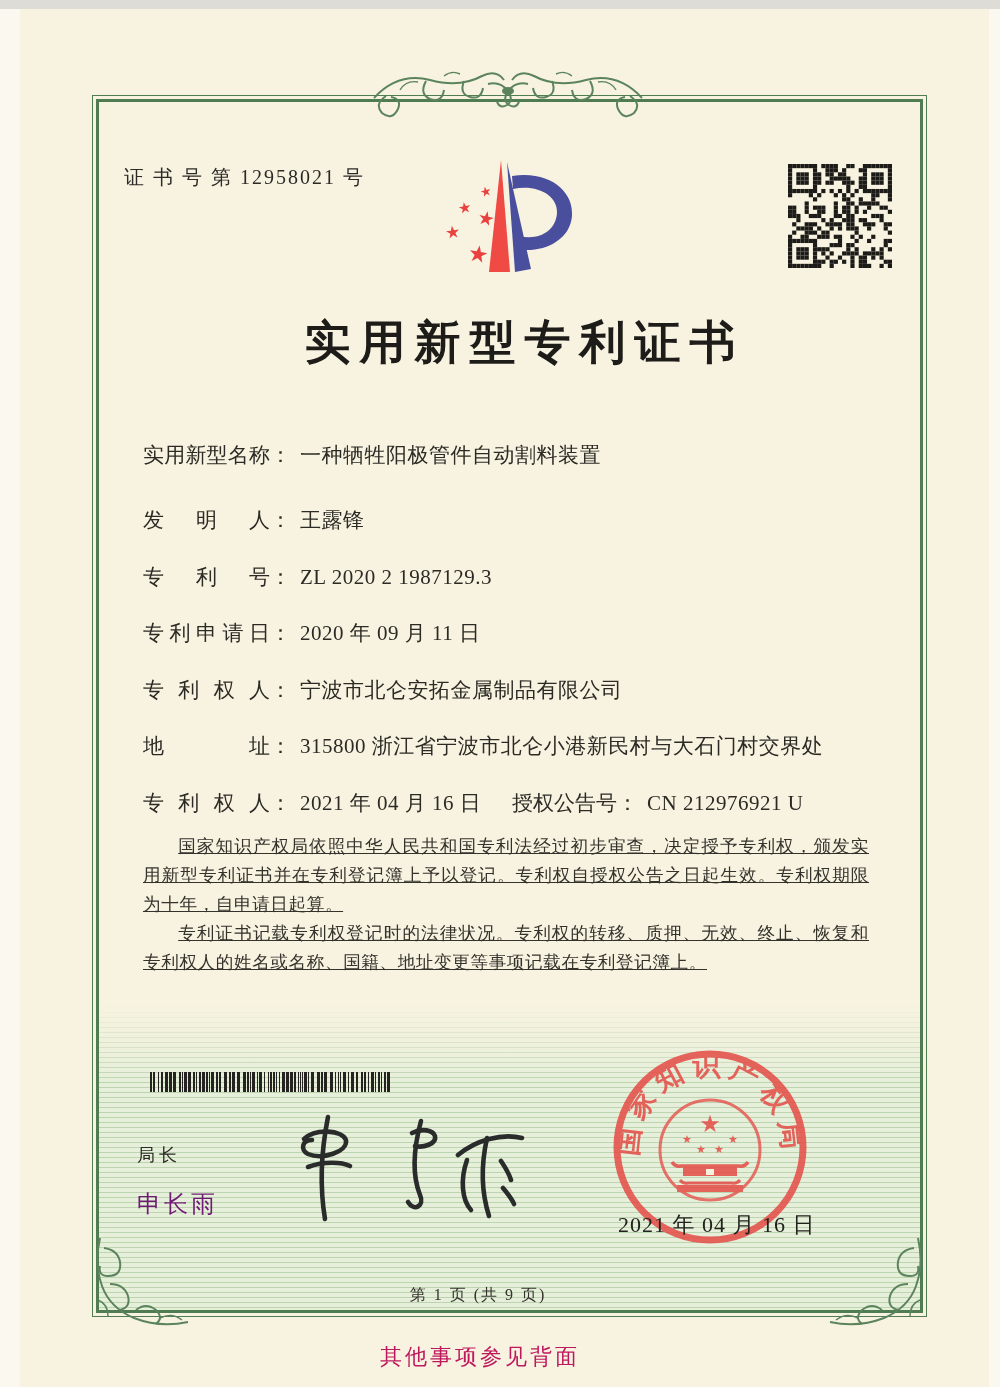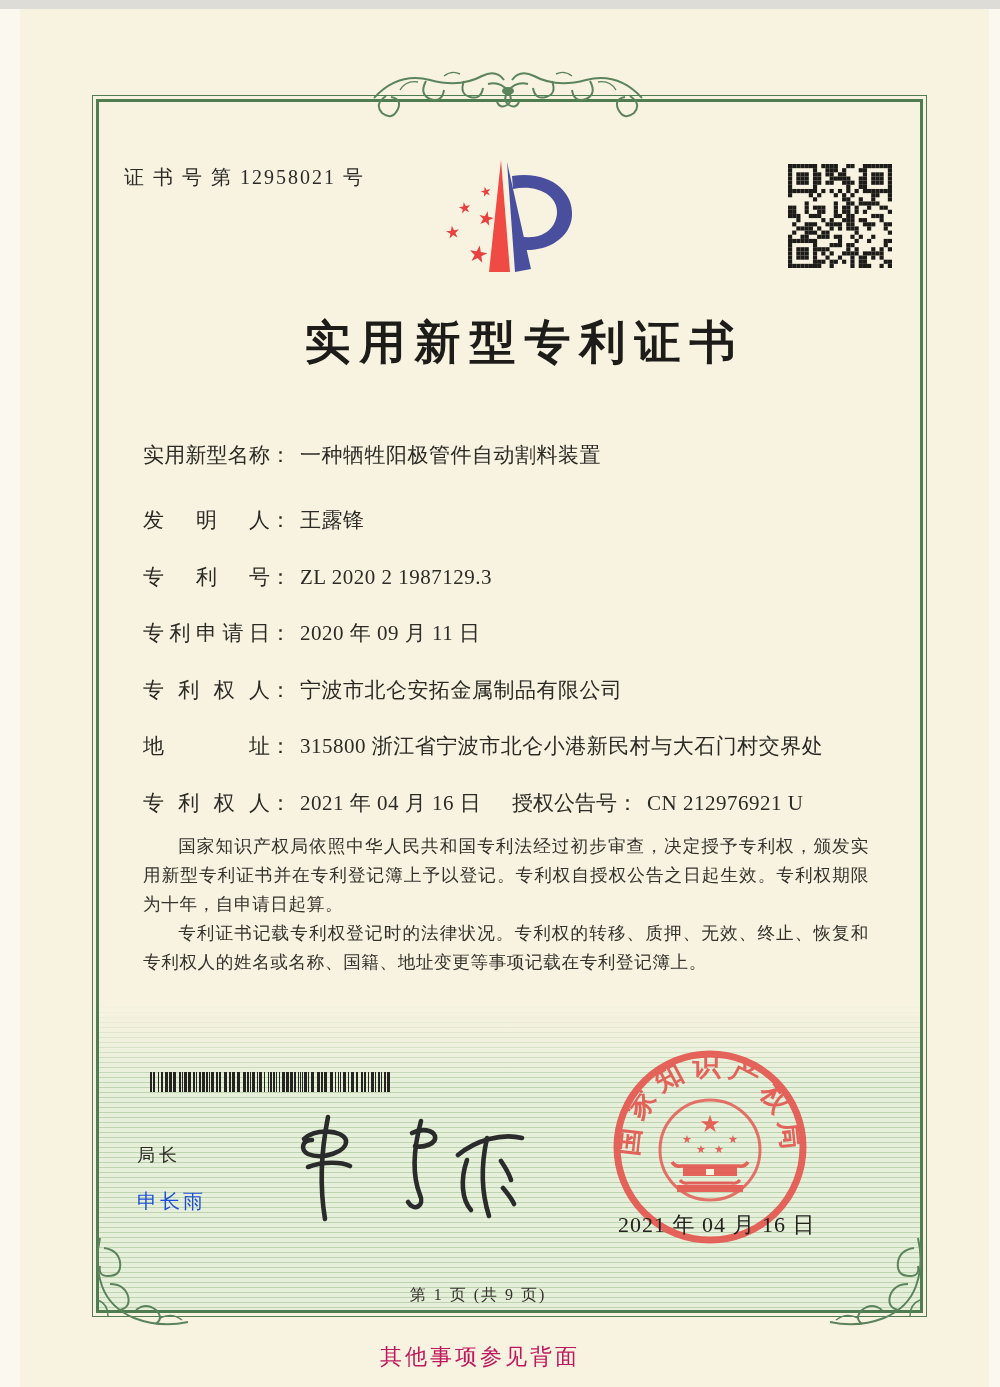--- a/index.html
+++ b/index.html
@@ -24,30 +24,30 @@
          letter-spacing:9px;color:#1d1c18;z-index:2;margin-left:16px;}
   
   .frow{left:143px;width:735px;font-size:21px;line-height:30px;color:#2b2a24;z-index:2;white-space:nowrap;margin-top:6px;}
   .flabel{display:inline-block;width:127px;text-align:justify;text-align-last:justify;vertical-align:top;}
   .fcolon{display:inline-block;vertical-align:top;}
   .fvalue{display:inline-block;padding-left:9px;vertical-align:top;letter-spacing:.5px;}
   .fgroup2{position:absolute;left:369px;top:0;}
   .fgroup2 .flabel2{display:inline-block;vertical-align:top;}
   
   .body-text{left:143px;top:832px;width:726px;font-size:17.6px;line-height:29px;
-             text-align:justify;color:#33322b;z-index:2;}
+             text-align:justify;color:#33322b;z-index:2;text-decoration:underline;}
   .body-text p{margin:0;text-indent:2em;letter-spacing:.6px;}
   
   .barcode{left:150px;top:1072px;width:246px;height:20px;z-index:2;}
   
   .seal{left:609px;top:1046px;width:202px;height:202px;z-index:3;opacity:.88;}
   .seal-date{left:618px;top:1210px;font-size:22px;letter-spacing:1px;color:#22211c;z-index:4;white-space:nowrap;}
   
   .signer-title{left:137px;top:1143px;font-size:18px;letter-spacing:4px;color:#2b2a24;z-index:2;}
-  .signer-name{left:137px;top:1188px;font-size:20px;letter-spacing:3px;color:#1d4ed8;z-index:2;}
+  .signer-name{left:137px;top:1188px;font-size:24px;letter-spacing:3px;color:#701a75;z-index:2;}
   .signature{left:262px;top:1103px;width:272px;height:138px;z-index:3;}
   
   .page-info{left:0;top:1285px;width:956px;text-align:center;font-size:16px;letter-spacing:2px;color:#33322b;z-index:2;}
   .back-note{left:0;top:1342px;width:960px;text-align:center;font-size:22px;letter-spacing:3px;color:#be185d;z-index:2;}
   .logo{left:428px;top:150px;width:150px;height:138px;z-index:2;}
   .qr{left:788px;top:164px;width:104px;height:104px;z-index:2;}
   .orn-top{left:360px;top:64px;width:296px;height:54px;z-index:2;}
   .orn-corner{width:104px;height:98px;z-index:2;}
   .orn-bl{left:90px;top:1234px;}
   .orn-br{left:824px;top:1234px;transform:scaleX(-1);}

